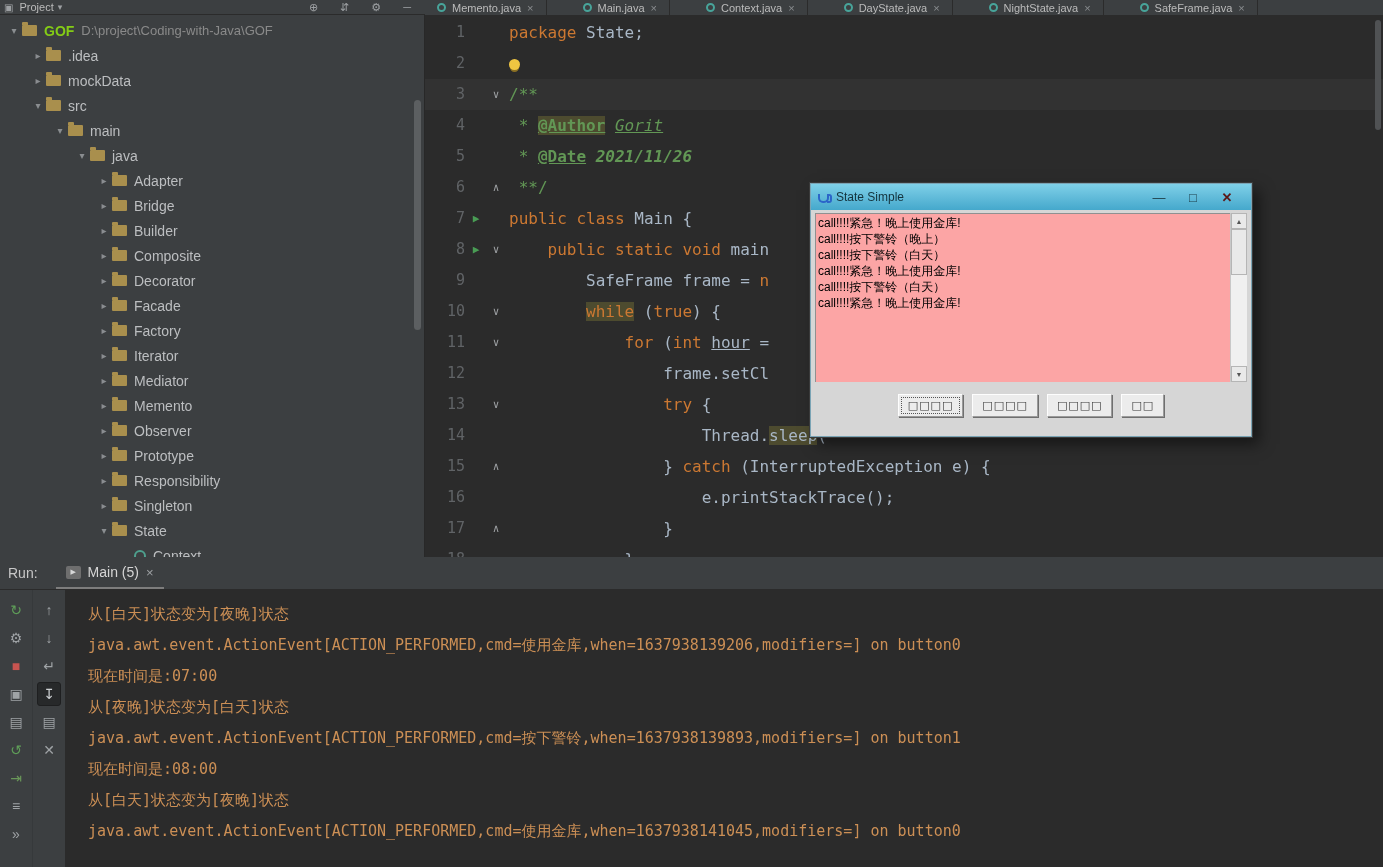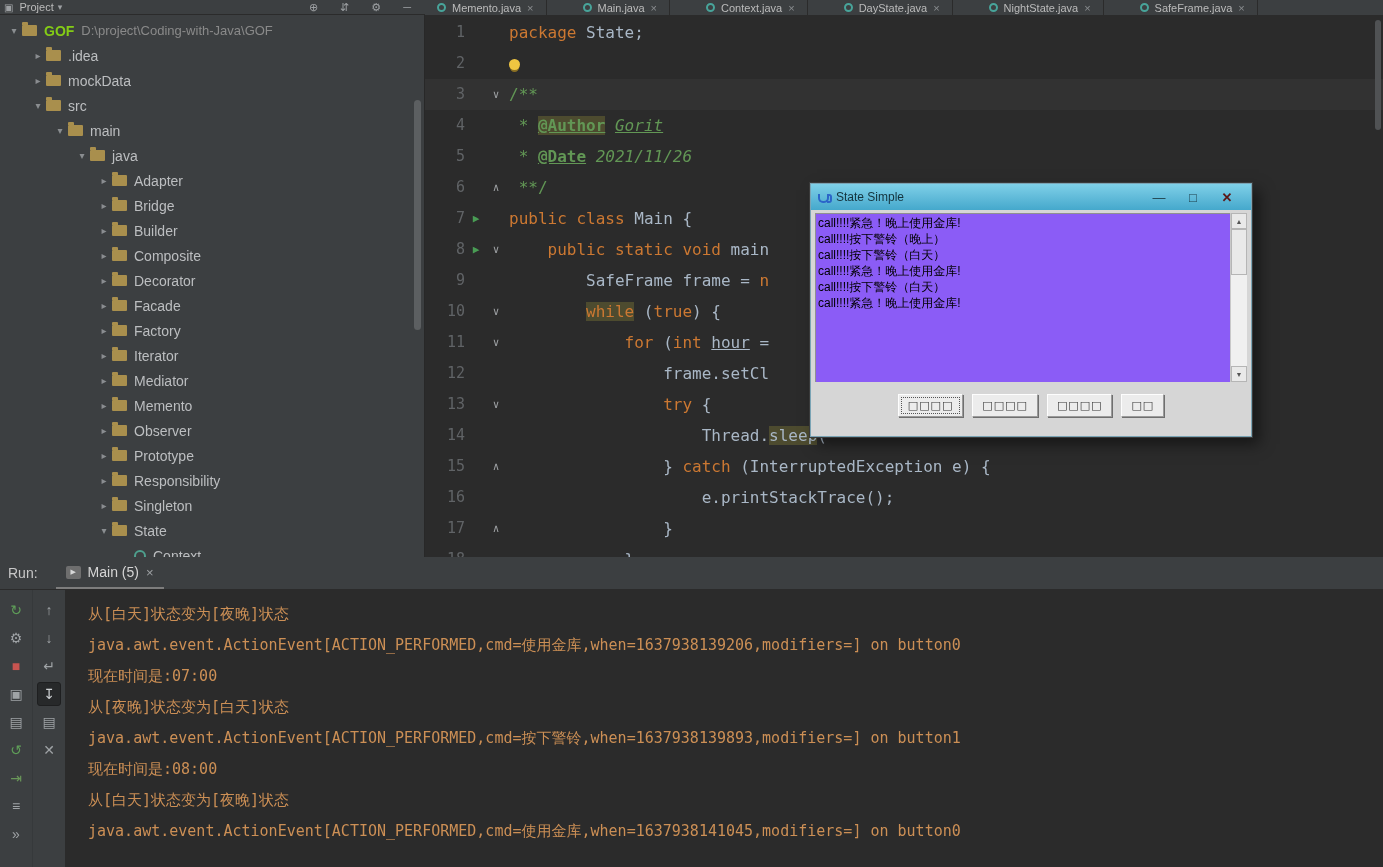--- a/index.html
+++ b/index.html
@@ -43,21 +43,21 @@
   .code-line { display:flex; height:31px; line-height:31px;
     font-family:"DejaVu Sans Mono", monospace; font-size:16px; white-space:pre; color:#a9b7c6; }
   .caret-line { background:#323232; }
   .ln { width:40px; text-align:right; color:#606366; flex:none; font-size:15px; }
   .gut-run { width:22px; text-align:center; flex:none; color:#499c54; font-size:11px; }
   .gut-fold { width:18px; text-align:center; flex:none; color:#9da0a3; font-size:11px; }
   .ct { flex:1; padding-left:4px; }
   .tk-kw  { color:#cc7832; }
   .tk-pl  { color:#a9b7c6; }
   .tk-cm  { color:#629755; }
-  .tk-cmi { color:#629755; font-style:italic; }
+  .tk-cmi { color:#629755; font-style:italic;font-weight:bold; }
   .tk-cmu { color:#629755; font-style:italic; text-decoration:underline; }
   .tk-tag { color:#629755; font-weight:bold; text-decoration:underline; }
   .tk-taghl { color:#629755; font-weight:bold; text-decoration:underline; background:#4d4b2f; }
   .tk-hl  { color:#a9b7c6; background:#4d4b2f; }
   .tk-kwhl{ color:#cc7832; background:#4d4b2f; }
   .tk-un  { color:#a9b7c6; text-decoration:underline; }
   .bulb { display:inline-block; width:11px; height:11px; border-radius:50%; background:#efc541;
     box-shadow:0 3px 0 -1px #8a6f23; vertical-align:middle; }
   .ed-scrollbar { position:absolute; right:2px; top:5px; width:6px; height:110px;
     background:#505254; border-radius:3px; }
@@ -72,21 +72,21 @@
     border-radius:0 0 5px 5px; position:relative; margin-top:2px; flex:none; }
   .sw-java-ico::after { content:""; position:absolute; right:-5px; top:0; width:3px; height:5px;
     border:2px solid #2b66c9; border-left:none; border-radius:0 3px 3px 0; }
   .sw-title { font-size:12px; color:#14333d; }
   .sw-ctls { margin-left:auto; display:flex; }
   .sw-ctl { width:34px; text-align:center; font-size:13px; color:#1c3a44; }
   .sw-ctl.close { color:#5c1616; font-weight:bold; }
   .sw-body { position:absolute; top:26px; left:0; right:0; bottom:0; background:#d6d6d6; padding:3px 4px; }
   .sw-timefield { height:21px; background:#fff; box-shadow:inset 1px 1px 0 #909090, inset -1px -1px 0 #fafafa;
     font-size:12px; color:#000; padding:3px 4px; margin-bottom:3px; }
-  .sw-textarea { position:relative; height:169px; background:#8b5cf6;
+  .sw-textarea { position:relative; height:169px; background:#fca5a5;
     box-shadow:inset 1px 1px 0 #909090; overflow:hidden; margin-bottom:12px; }
   .sw-loglines { position:absolute; left:0; top:0; right:17px; padding:2px 3px;
     font-size:12px; color:#000; line-height:16px; white-space:pre; }
   .sw-scrollbar { position:absolute; right:0; top:0; bottom:0; width:17px; background:#f0f0f0;
     border-left:1px solid #c8c8c8; }
   .sw-sb-btn { position:absolute; left:0; width:16px; height:16px; background:#e9e9e9;
     border:1px solid #b5b5b5; font-size:7px; color:#555; display:flex; align-items:center; justify-content:center; }
   .sw-sb-btn.up { top:0; } .sw-sb-btn.down { bottom:0; }
   .sw-sb-thumb { position:absolute; left:0; top:16px; width:16px; height:46px; background:#e9e9e9;
     border:1px solid #b5b5b5; }

